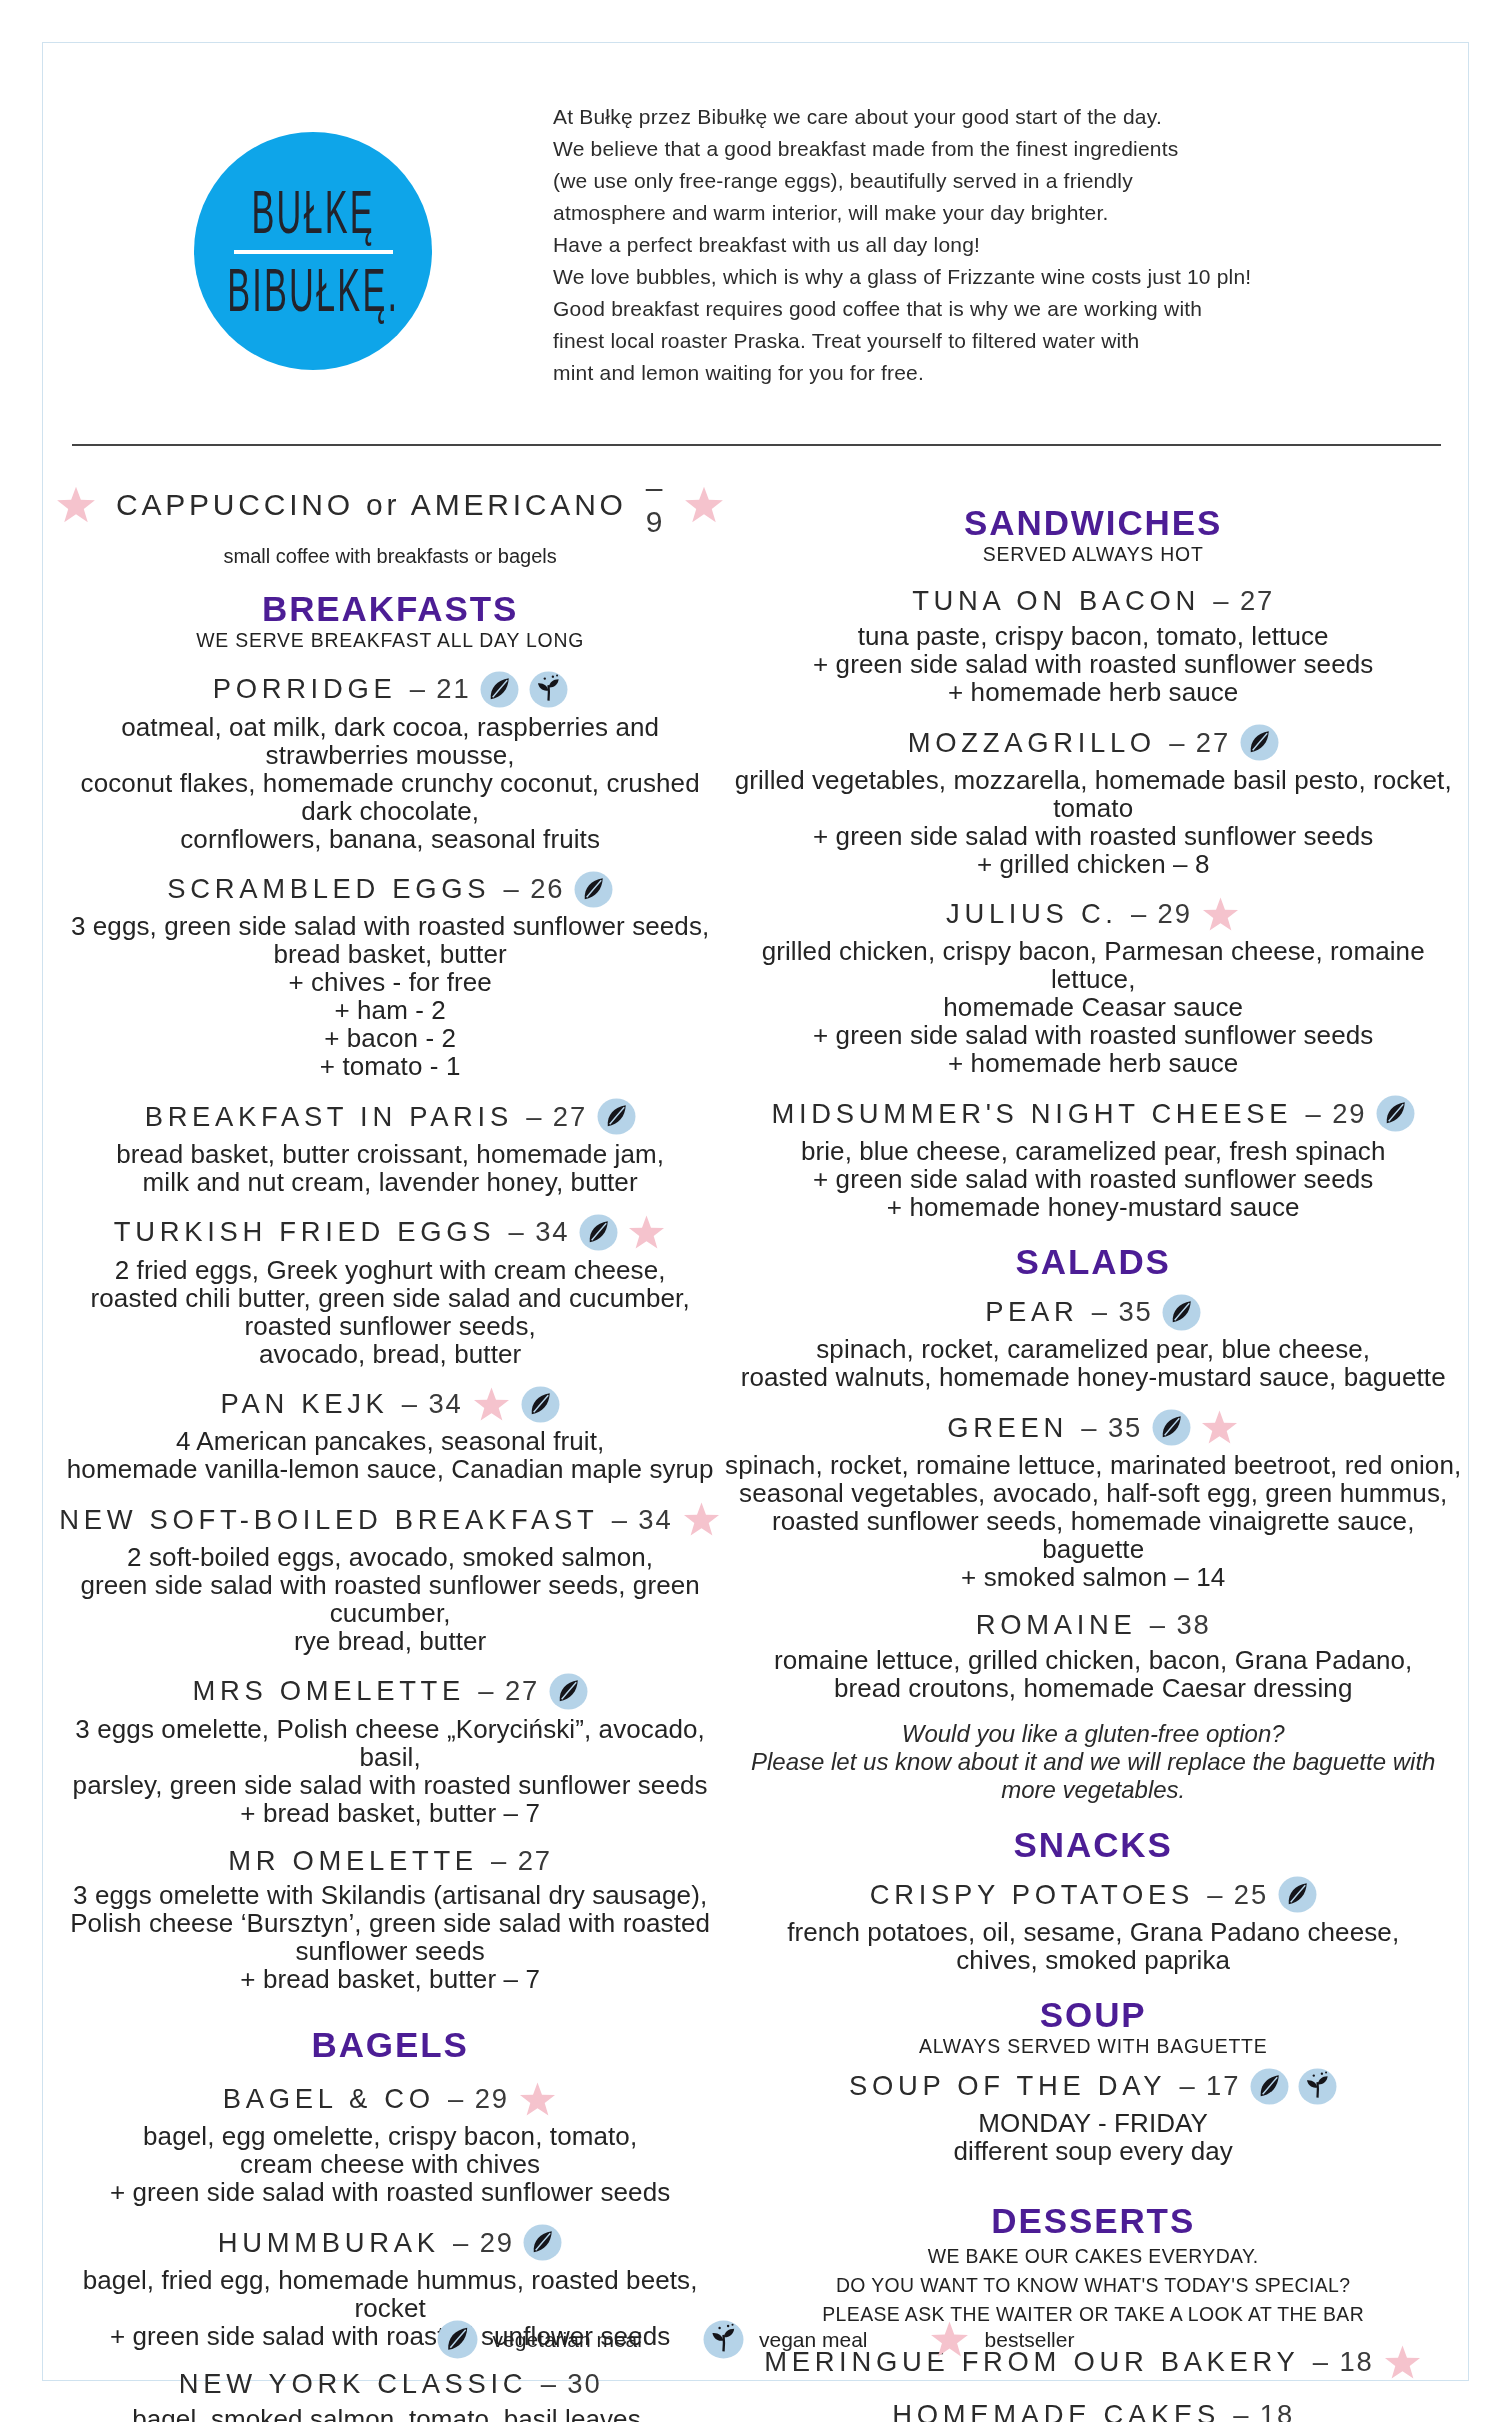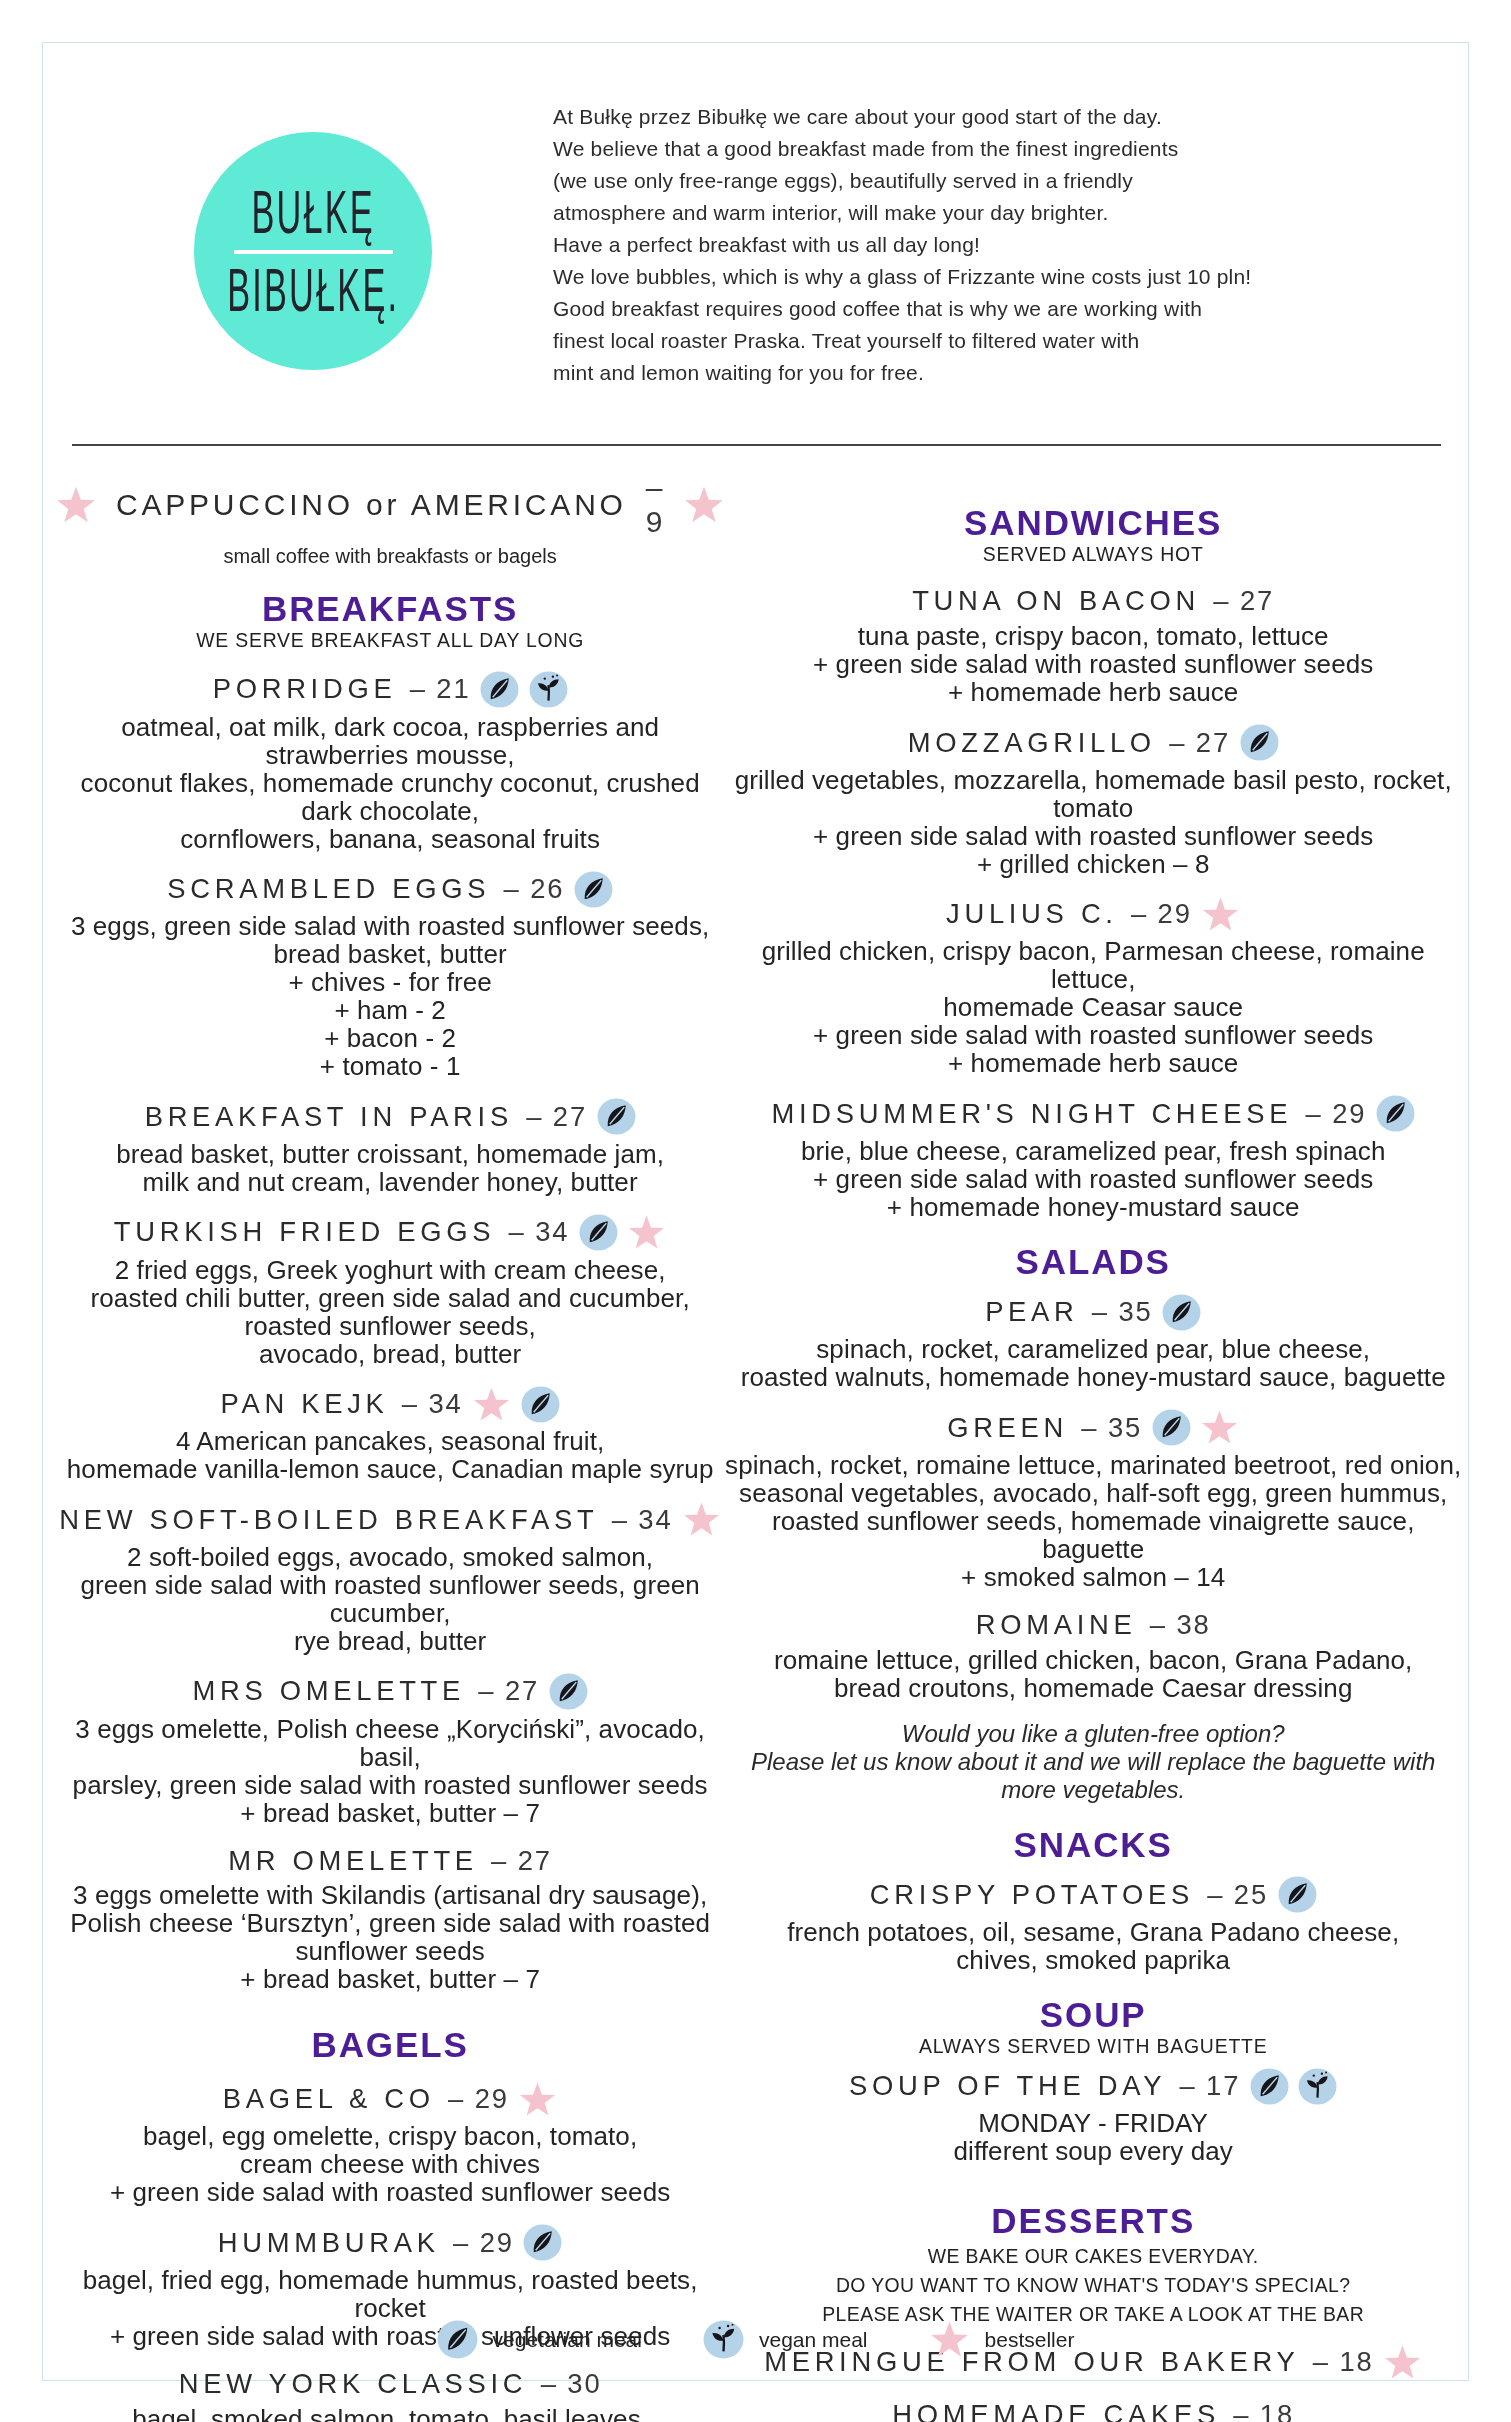--- a/index.html
+++ b/index.html
@@ -5,21 +5,21 @@
   html,body{margin:0;padding:0;}
   body{
     width:1511px;height:2423px;background:#ffffff;overflow:hidden;position:relative;
     font-family:"Liberation Sans", sans-serif;color:#1d1d1b;
     -webkit-font-smoothing:antialiased;
   }
   .frame{position:absolute;inset:42px;border:1.9px solid #cfe2ef;background:#fff;}
   
   .header{display:flex;padding:45px 57px 0 151px;}
   .logo-circle{
-    flex:0 0 auto;width:238px;height:238px;border-radius:50%;background:#5eead4;
+    flex:0 0 auto;width:238px;height:238px;border-radius:50%;background:#0ea5e9;
     margin-top:44px;display:flex;flex-direction:column;align-items:center;justify-content:center;
   }
   .logo-word{font-size:44px;letter-spacing:2.8px;color:#23232b;transform:scaleY(1.38) scaleX(0.78);font-weight:400;}
   .logo-rule{width:159px;height:3.8px;background:#ffffff;margin:13.2px 0 11.4px;}
   .intro{margin-left:121px;padding-top:13.2px;}
   .iline{font-size:21px;line-height:32px;letter-spacing:0.2px;color:#2c2c2c;}
   .top-divider{height:1.9px;background:#454545;margin:55px 27.4px 0 29px;}
   
   .columns{display:flex;padding:21px 5.7px 0 13.2px;}
   .col{text-align:center;}

